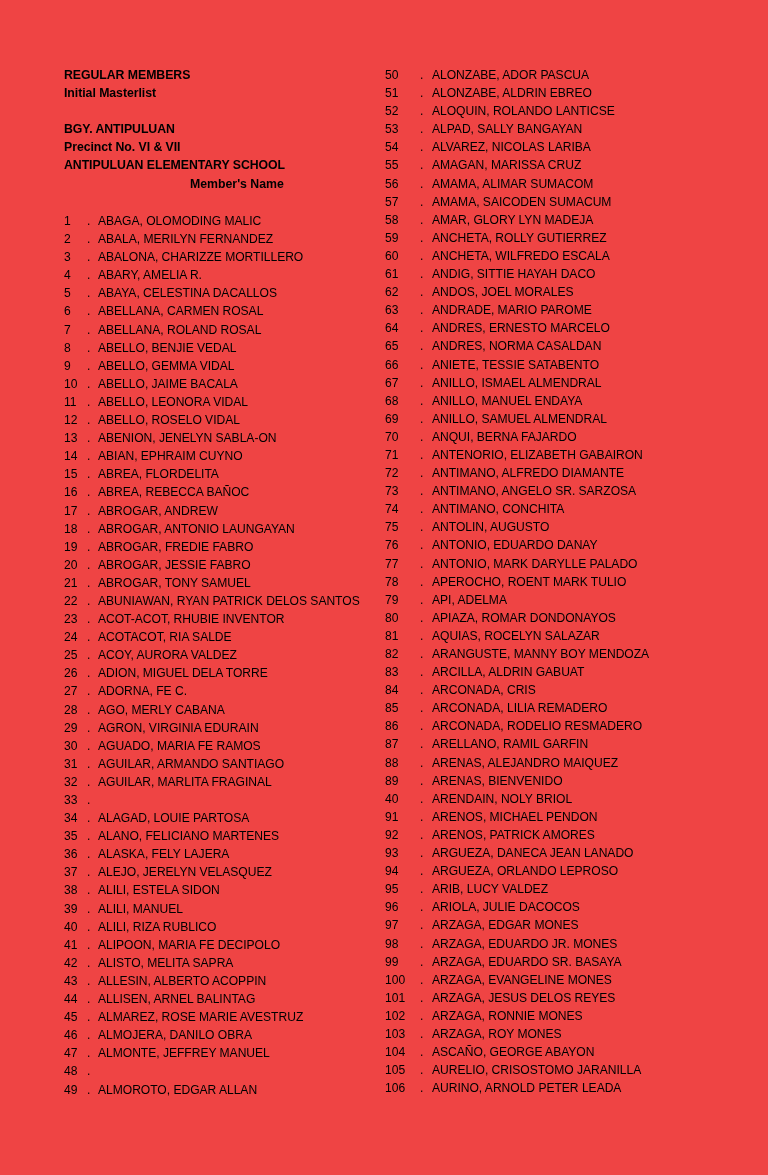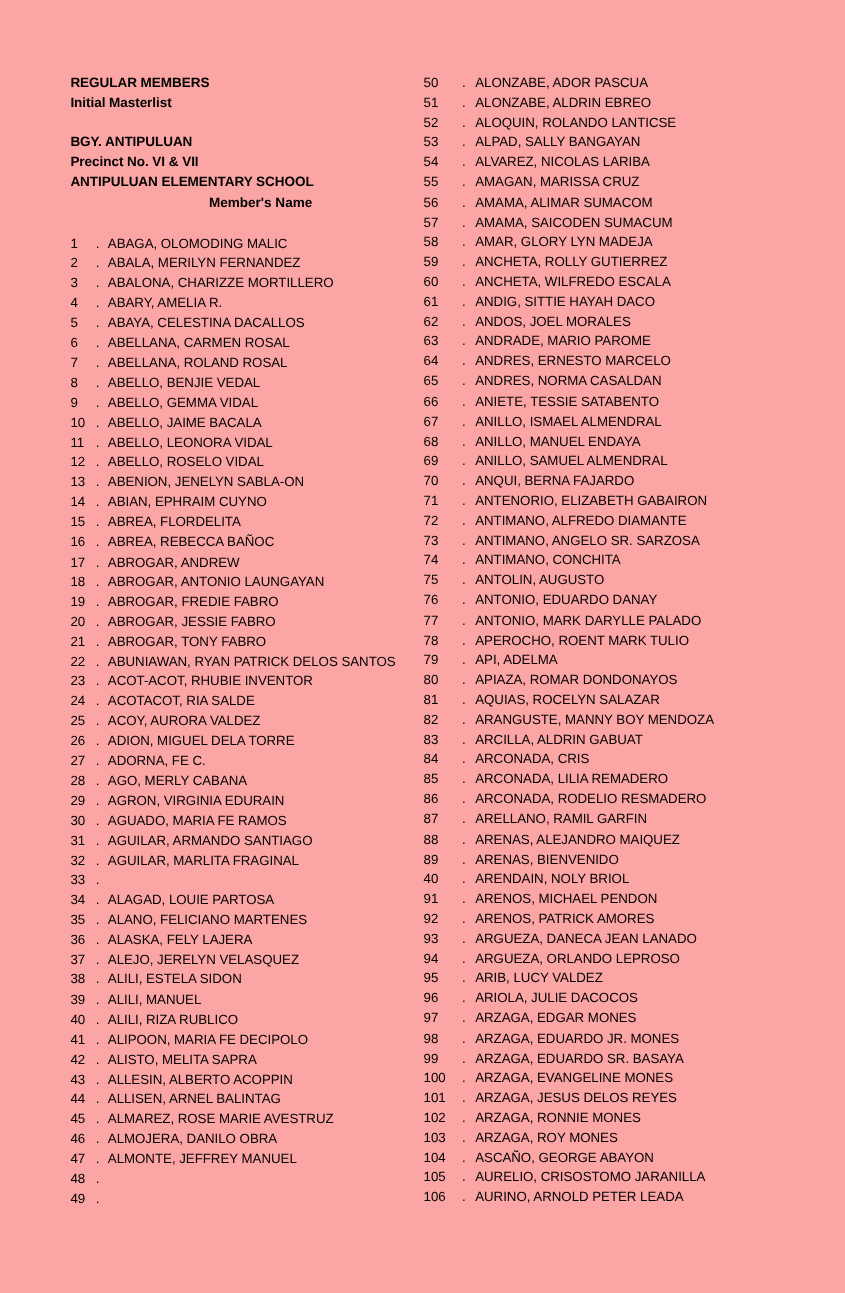--- a/index.html
+++ b/index.html
@@ -16,21 +16,21 @@
     overflow: hidden;
     position: relative;
   }
 
   #page {
     position: absolute;
     left: 0;
     top: 0;
     width: 768px;
     height: 1175px;
-    background: #fca5a5;
+    background: #ef4444;
   }
 
   
   #header-block {
     position: absolute;
     left: 64px;
     top: 66px;
     width: 300px;
   }
   .hdr-line {
@@ -207,21 +207,21 @@
         <span class="name">ABROGAR, FREDIE FABRO</span>
       </div>
       <div class="row">
         <span class="num">20</span>
         <span class="dot">.</span>
         <span class="name">ABROGAR, JESSIE FABRO</span>
       </div>
       <div class="row">
         <span class="num">21</span>
         <span class="dot">.</span>
-        <span class="name">ABROGAR, TONY FABRO</span>
+        <span class="name">ABROGAR, TONY SAMUEL</span>
       </div>
       <div class="row">
         <span class="num">22</span>
         <span class="dot">.</span>
         <span class="name">ABUNIAWAN, RYAN PATRICK DELOS SANTOS</span>
       </div>
       <div class="row">
         <span class="num">23</span>
         <span class="dot">.</span>
         <span class="name">ACOT-ACOT, RHUBIE INVENTOR</span>
@@ -345,20 +345,21 @@
         <span class="dot">.</span>
         <span class="name">ALMONTE, JEFFREY MANUEL</span>
       </div>
       <div class="row">
         <span class="num">48</span>
         <span class="dot">.</span>
       </div>
       <div class="row">
         <span class="num">49</span>
         <span class="dot">.</span>
+        <span class="name">ALMOROTO, EDGAR ALLAN</span>
       </div>
     </div>
   <div id="list-right">
       <div class="row">
         <span class="num">50</span>
         <span class="dot">.</span>
         <span class="name">ALONZABE, ADOR PASCUA</span>
       </div>
       <div class="row">
         <span class="num">51</span>

